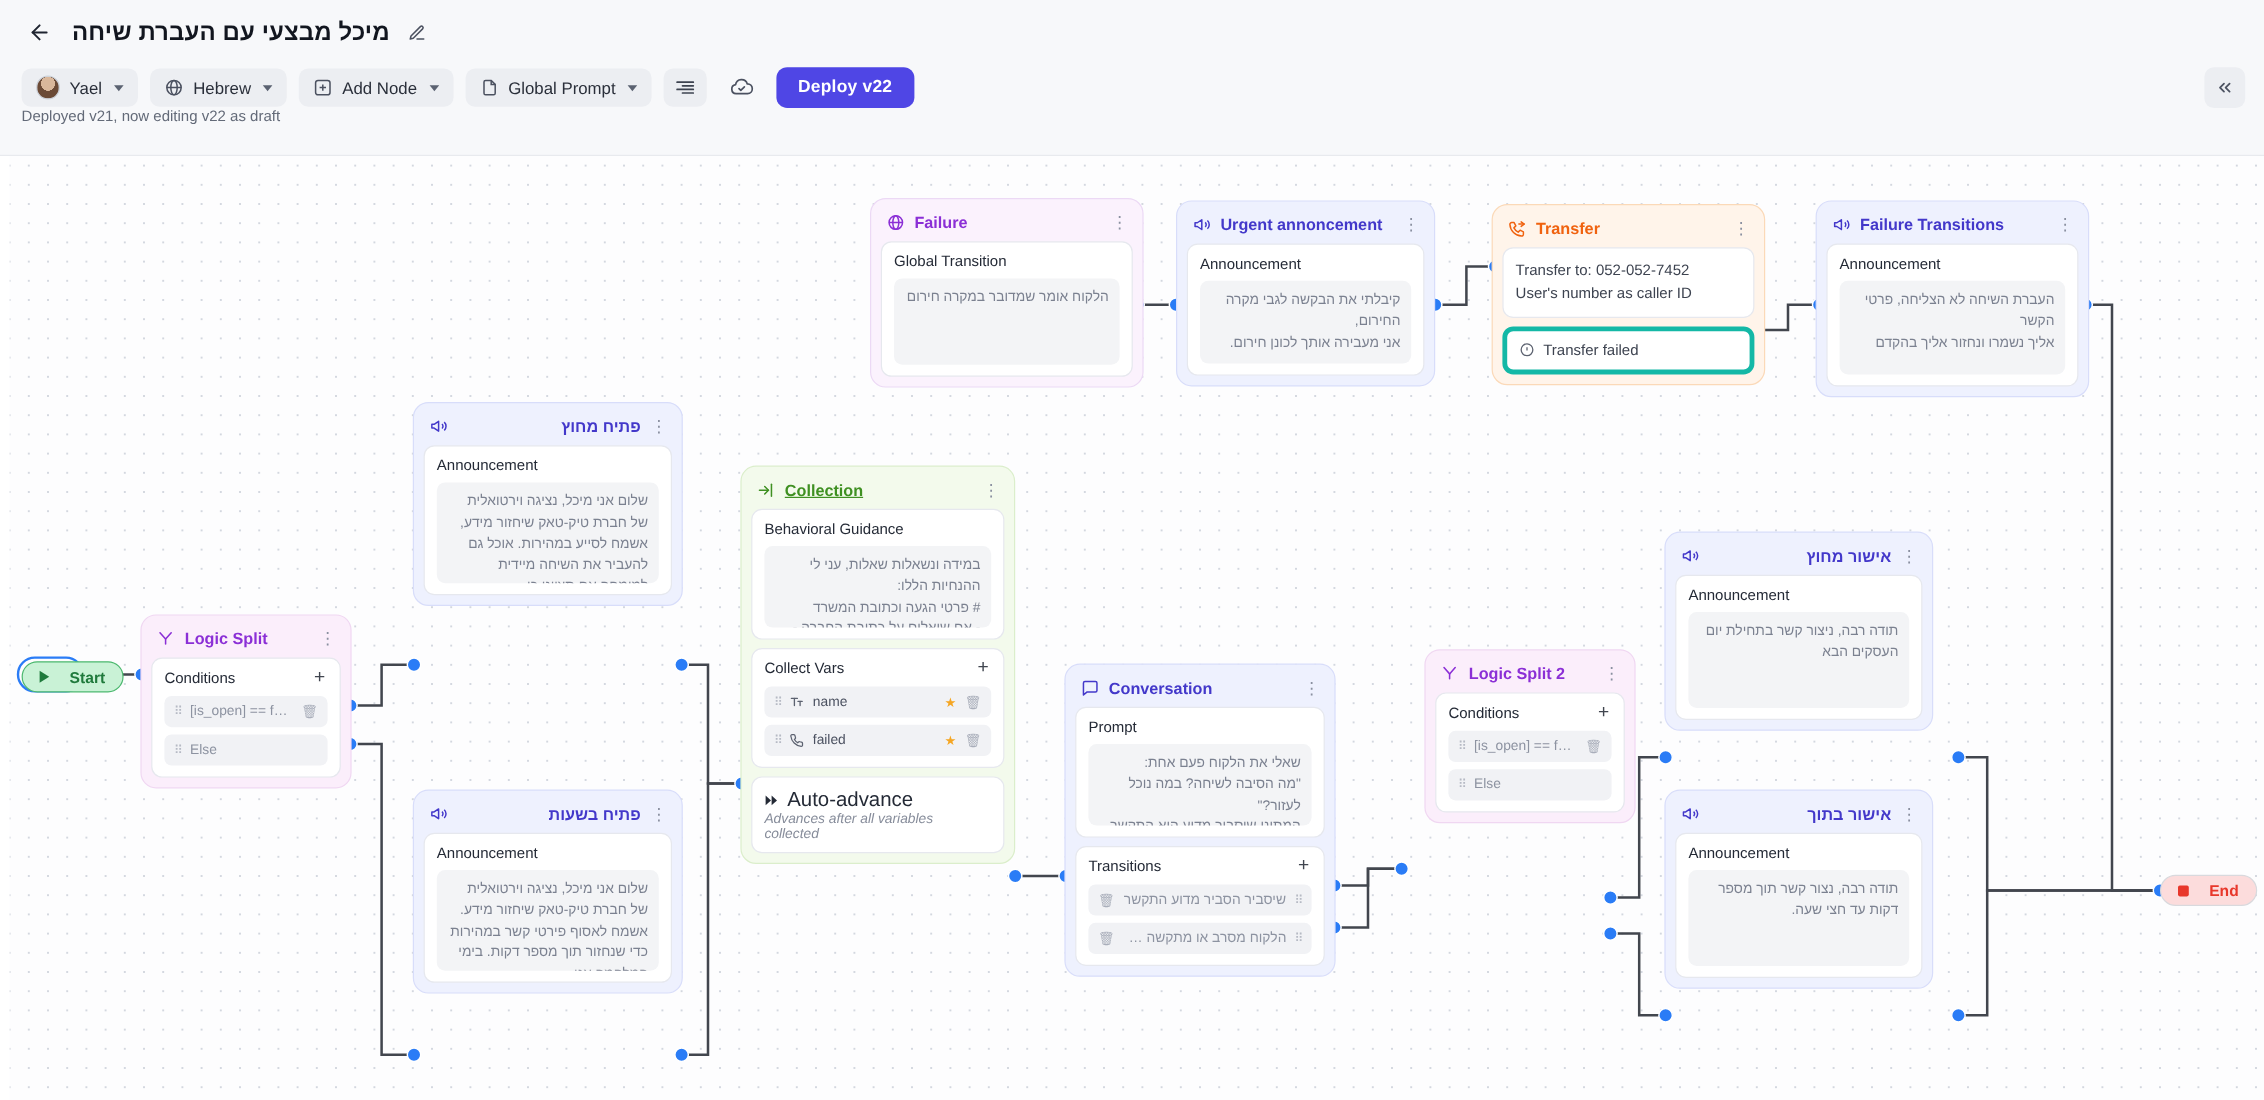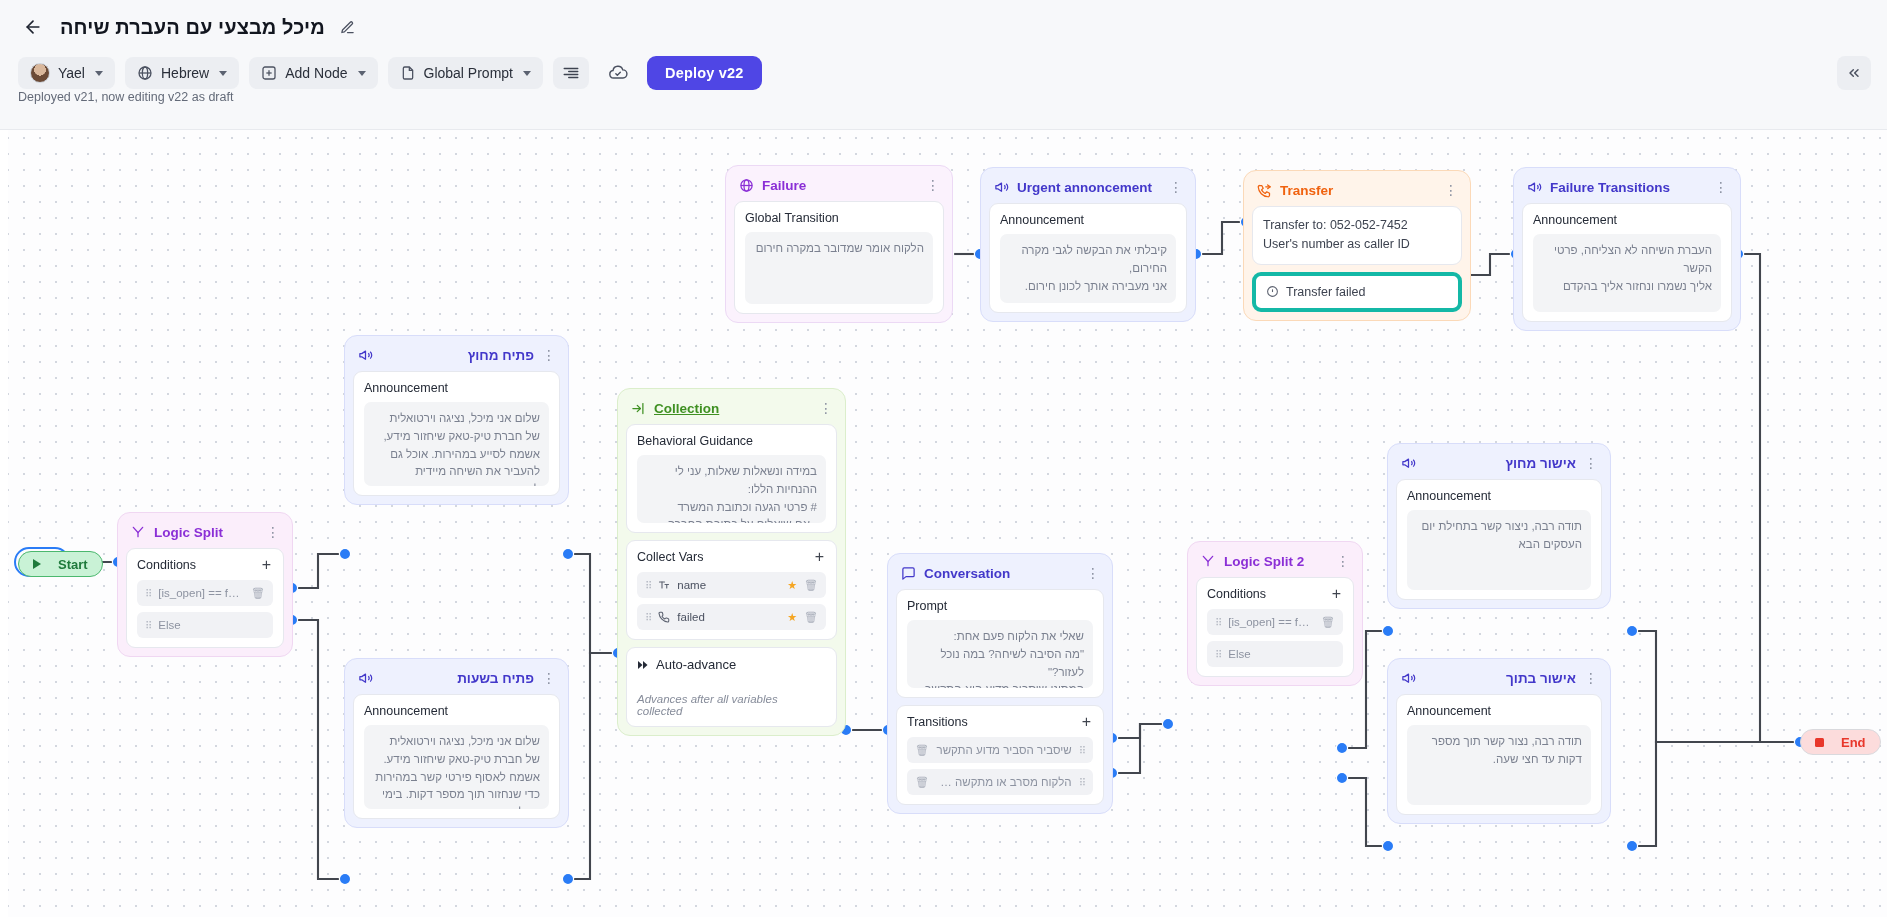--- a/index.html
+++ b/index.html
@@ -111,21 +111,21 @@
   .star { color: #f5a623; font-size: 11px; flex: none; }
   .chip.var { color: #4b5160; }
   .chip.var .chip-txt { color: #4b5160; }
 
   .transfer-line { font-size: 12.5px; color: #3d4350; line-height: 1.55; }
   .failed-box {
     background: #fff; border: 4px solid #14b8a6; border-radius: 9px; padding: 9px 10px;
     display: flex; align-items: center; gap: 7px; font-size: 12.5px; color: #3d4350;
   }
 
-  .auto-adv-title { display: flex; align-items: center; gap: 7px; font-size: 13px; color: #242a36; margin-bottom: 21px; text-align: right; }
+  .auto-adv-title { display: flex; align-items: center; gap: 7px; font-size: 17px; color: #242a36; margin-bottom: 0; text-align: right; }
   .auto-adv-sub { font-size: 11.5px; color: #868c9a; font-style: italic; }
 
   
   .terminal {
     position: absolute; height: 26px; border-radius: 14px; display: flex; align-items: center;
     justify-content: center; gap: 17px; font-size: 13px; font-weight: 700; padding: 0 14px; z-index: 6;
   }
   .start-node { background: #c9f2d6; border: 1.6px solid #4bb86e; color: #1f7a3c; }
   .start-sel { position: absolute; border: 2.2px solid #2a7cf6; border-radius: 19px; z-index: 5; }
   .end-node { background: #fcdcdc; border: 1.6px solid #d9d9dd; color: #e8372b; }

